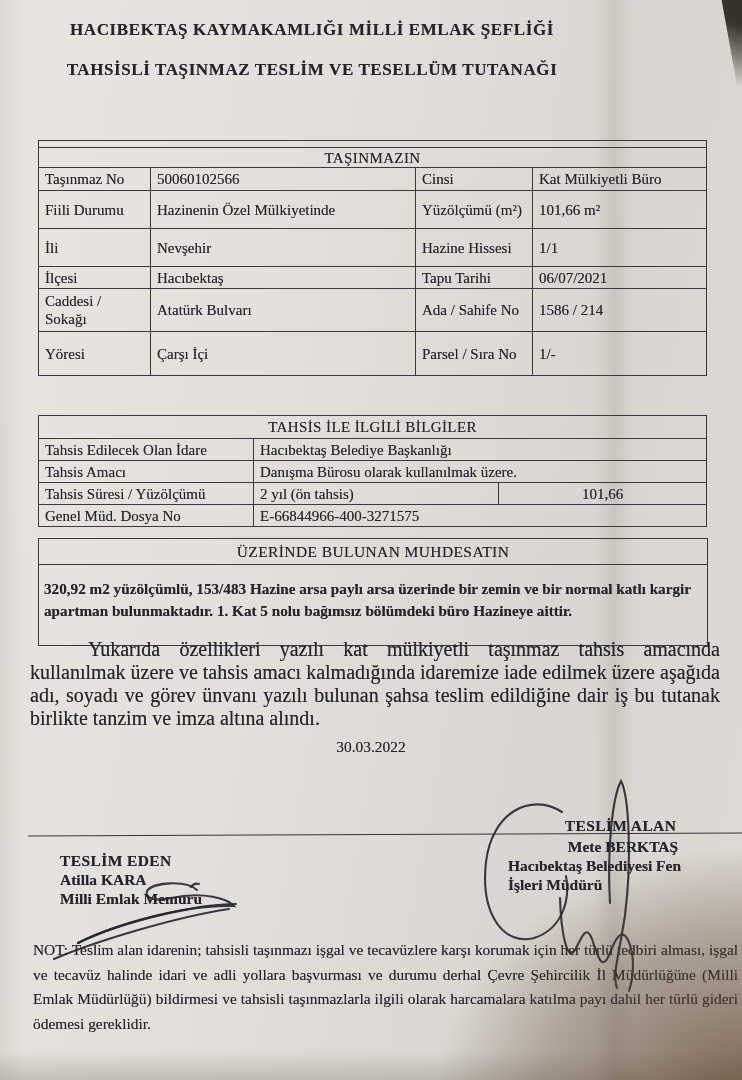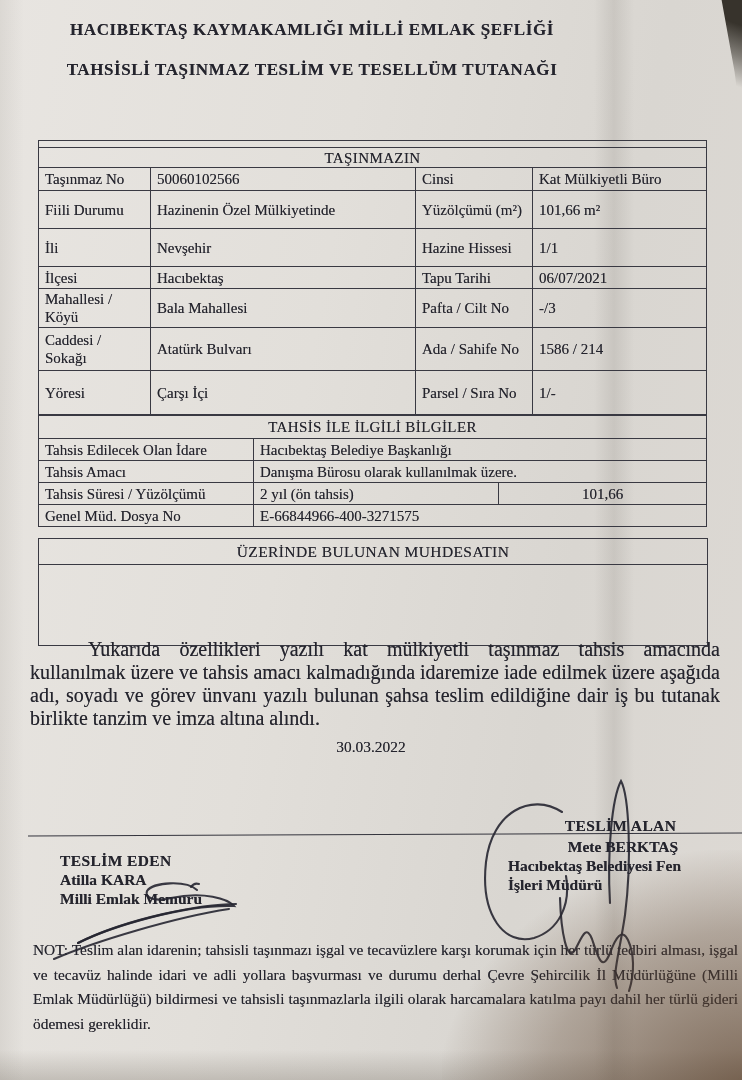--- a/index.html
+++ b/index.html
@@ -99,26 +99,20 @@
       <td>Nevşehir</td>
       <td>Hazine Hissesi</td>
       <td>1/1</td>
     </tr>
     <tr style="height:22px">
       <td>İlçesi</td>
       <td>Hacıbektaş</td>
       <td>Tapu Tarihi</td>
       <td>06/07/2021</td>
     </tr>
-    <tr style="height:39px">
-      <td>Mahallesi / Köyü</td>
-      <td>Bala Mahallesi</td>
-      <td>Pafta / Cilt No</td>
-      <td>-/3</td>
-    </tr>
     <tr style="height:43px">
       <td>Caddesi / Sokağı</td>
       <td>Atatürk Bulvarı</td>
       <td>Ada / Sahife No</td>
       <td>1586 / 214</td>
     </tr>
     <tr style="height:44px">
       <td>Yöresi</td>
       <td>Çarşı İçi</td>
       <td>Parsel / Sıra No</td>
@@ -152,20 +146,21 @@
     </tr>
     <tr style="height:22px">
       <td>Genel Müd. Dosya No</td>
       <td colspan="2">E-66844966-400-3271575</td>
     </tr>
   </tbody>
     </table>
 
   <div class="box">
     <div class="box-header">ÜZERİNDE BULUNAN MUHDESATIN</div>
+    <div class="box-body">320,92 m2 yüzölçümlü, 153/483 Hazine arsa paylı arsa üzerinde bir zemin ve bir normal katlı kargir apartman bulunmaktadır. 1. Kat 5 nolu bağımsız bölümdeki büro Hazineye aittir.</div>
   </div>
 
   <div class="closing">Yukarıda özellikleri yazılı kat mülkiyetli taşınmaz tahsis amacında kullanılmak üzere ve tahsis amacı kalmadığında idaremize iade edilmek üzere aşağıda adı, soyadı ve görev ünvanı yazılı bulunan şahsa teslim edildiğine dair iş bu tutanak birlikte tanzim ve imza altına alındı.</div>
   <div class="doc-date">30.03.2022</div>
 
   <div class="sig-rule"></div>
 
   <div class="sig-left">
     <div class="sig-role">TESLİM EDEN</div>
     <div class="sig-name">Atilla KARA</div>

